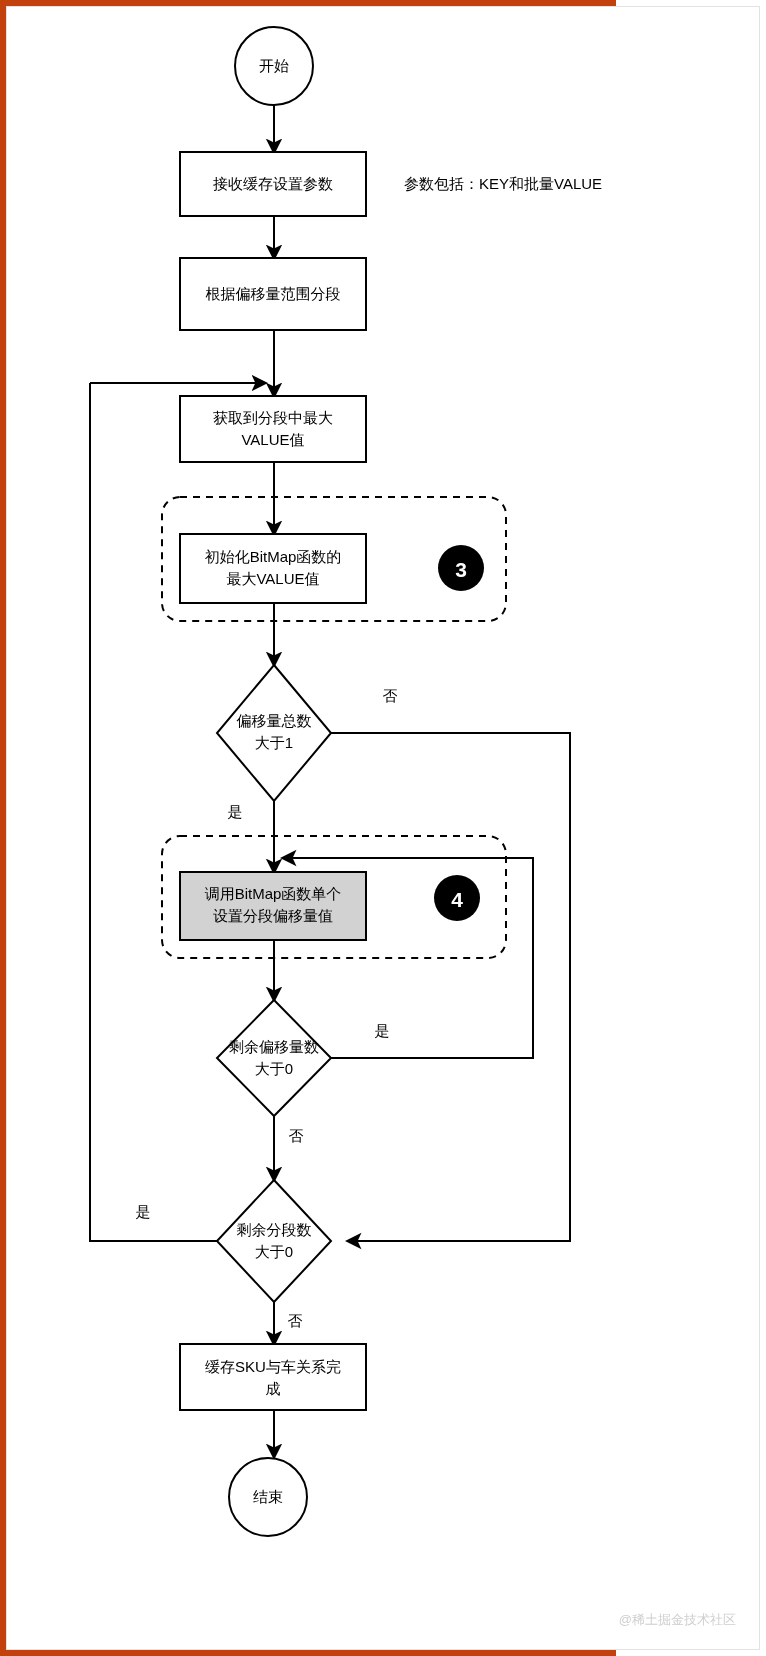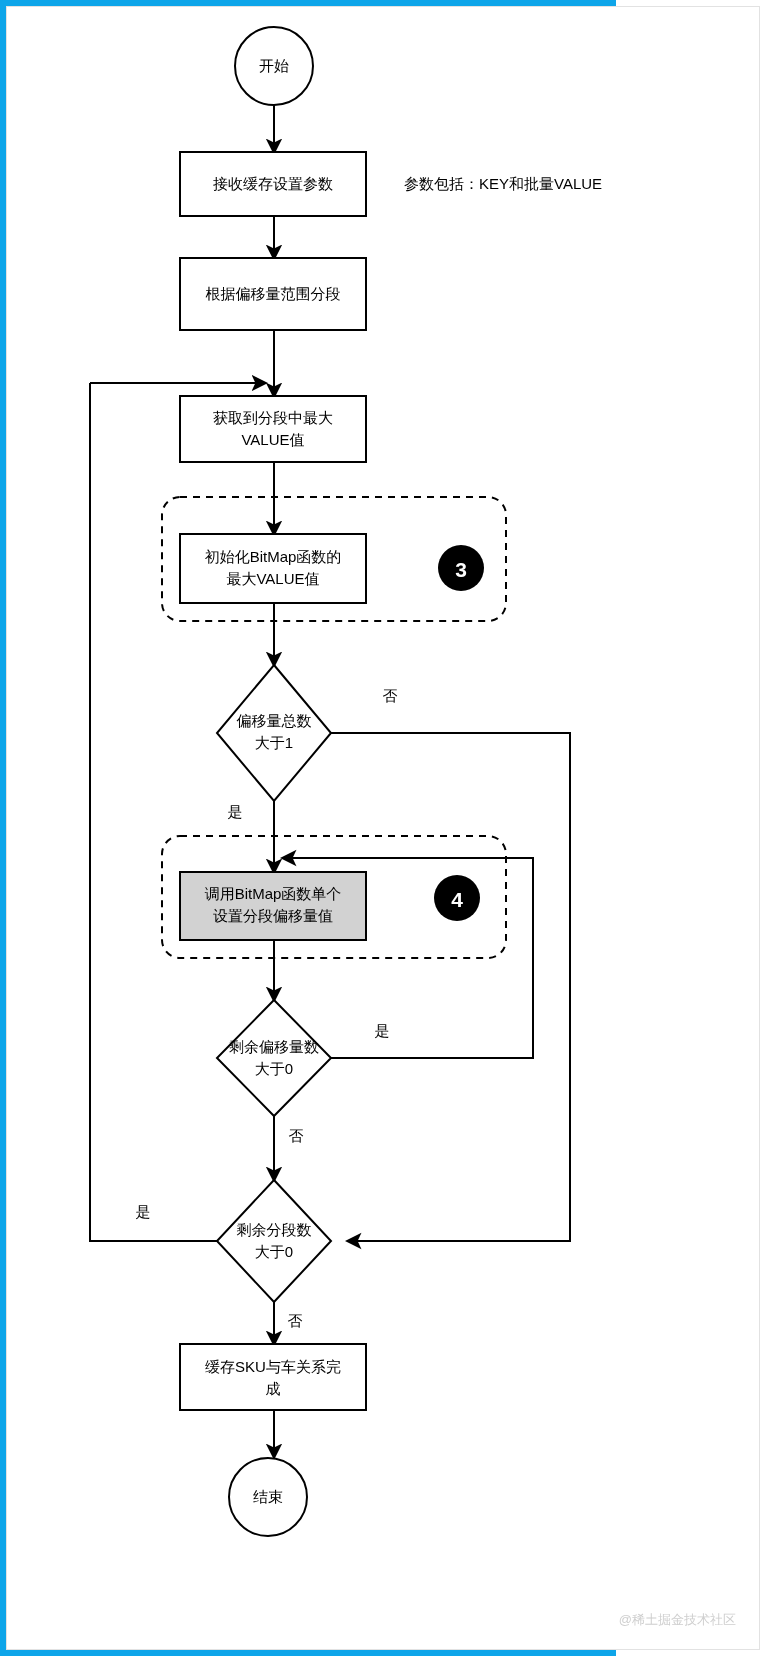--- a/index.html
+++ b/index.html
@@ -11,21 +11,21 @@
   body {
     width: 766px;
     height: 1656px;
     font-family: "Liberation Sans", "DejaVu Sans", sans-serif;
     overflow: hidden;
   }
   #canvas {
     position: relative;
     width: 616px;
     height: 1656px;
-    background: #0ea5e9;
+    background: #c2410c;
     box-sizing: border-box;
   }
   #frame {
     position: absolute;
     left: 6px;
     top: 6px;
     width: 754px;
     height: 1644px;
     border: 1px solid #e2e2e2;
     box-sizing: border-box;

